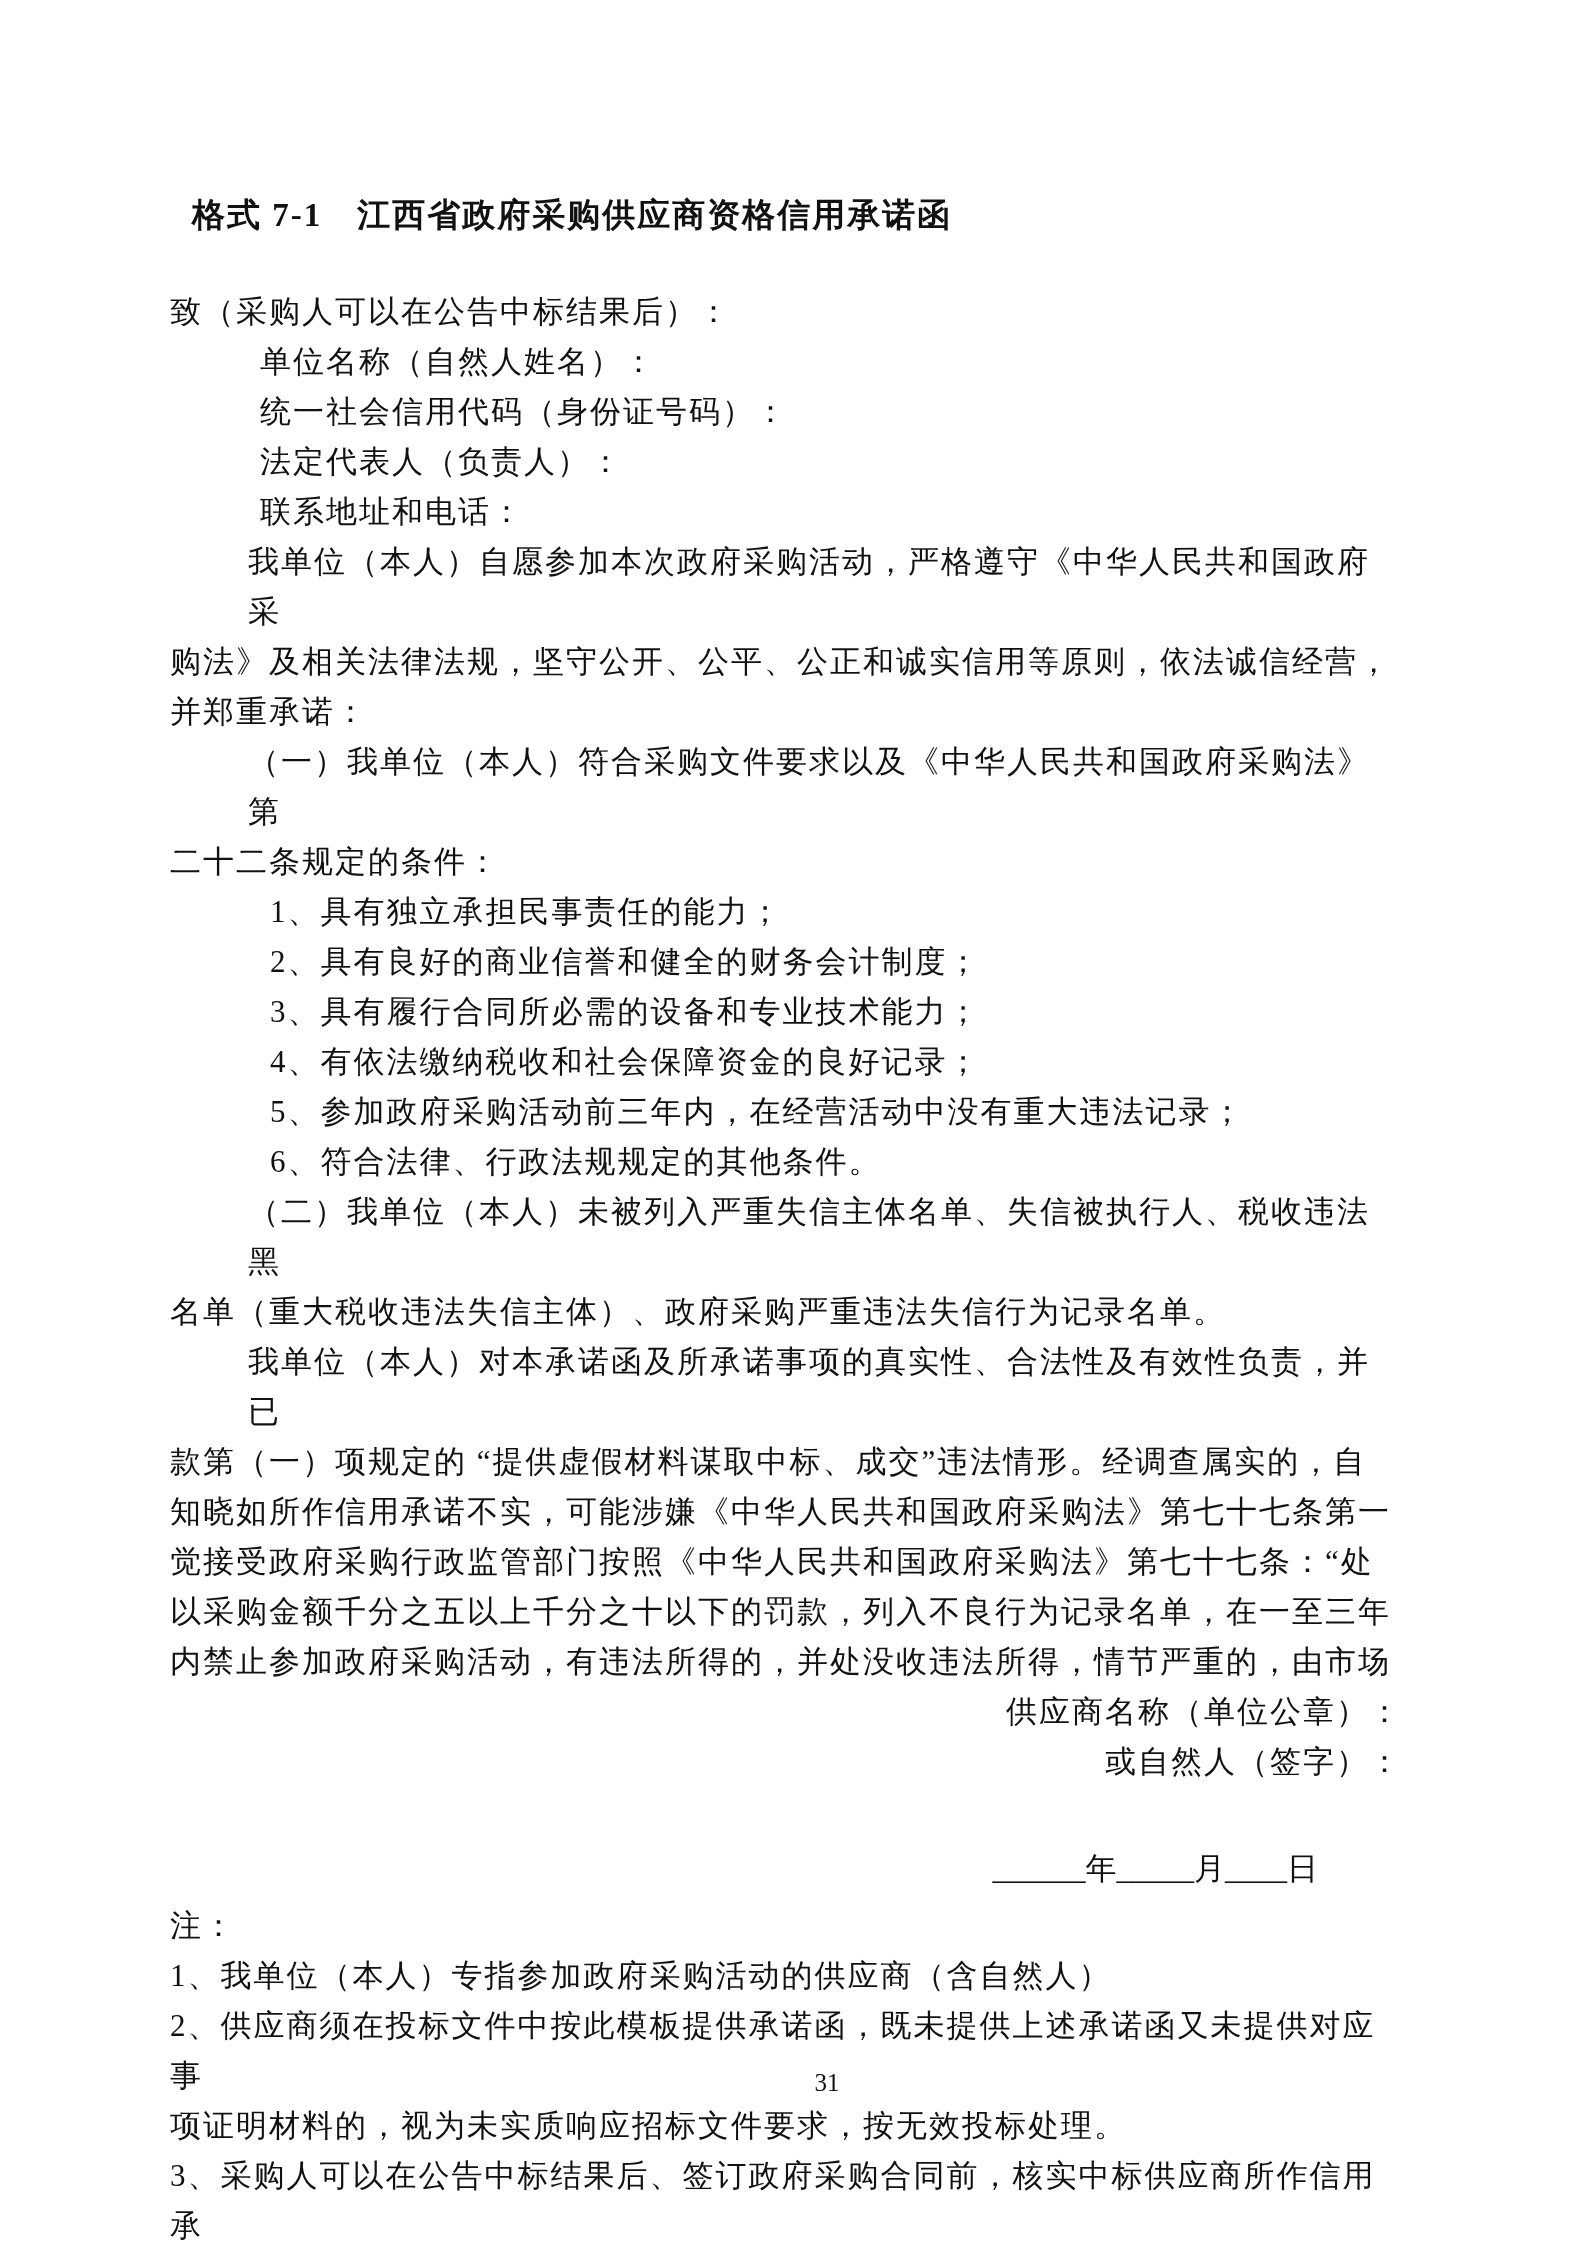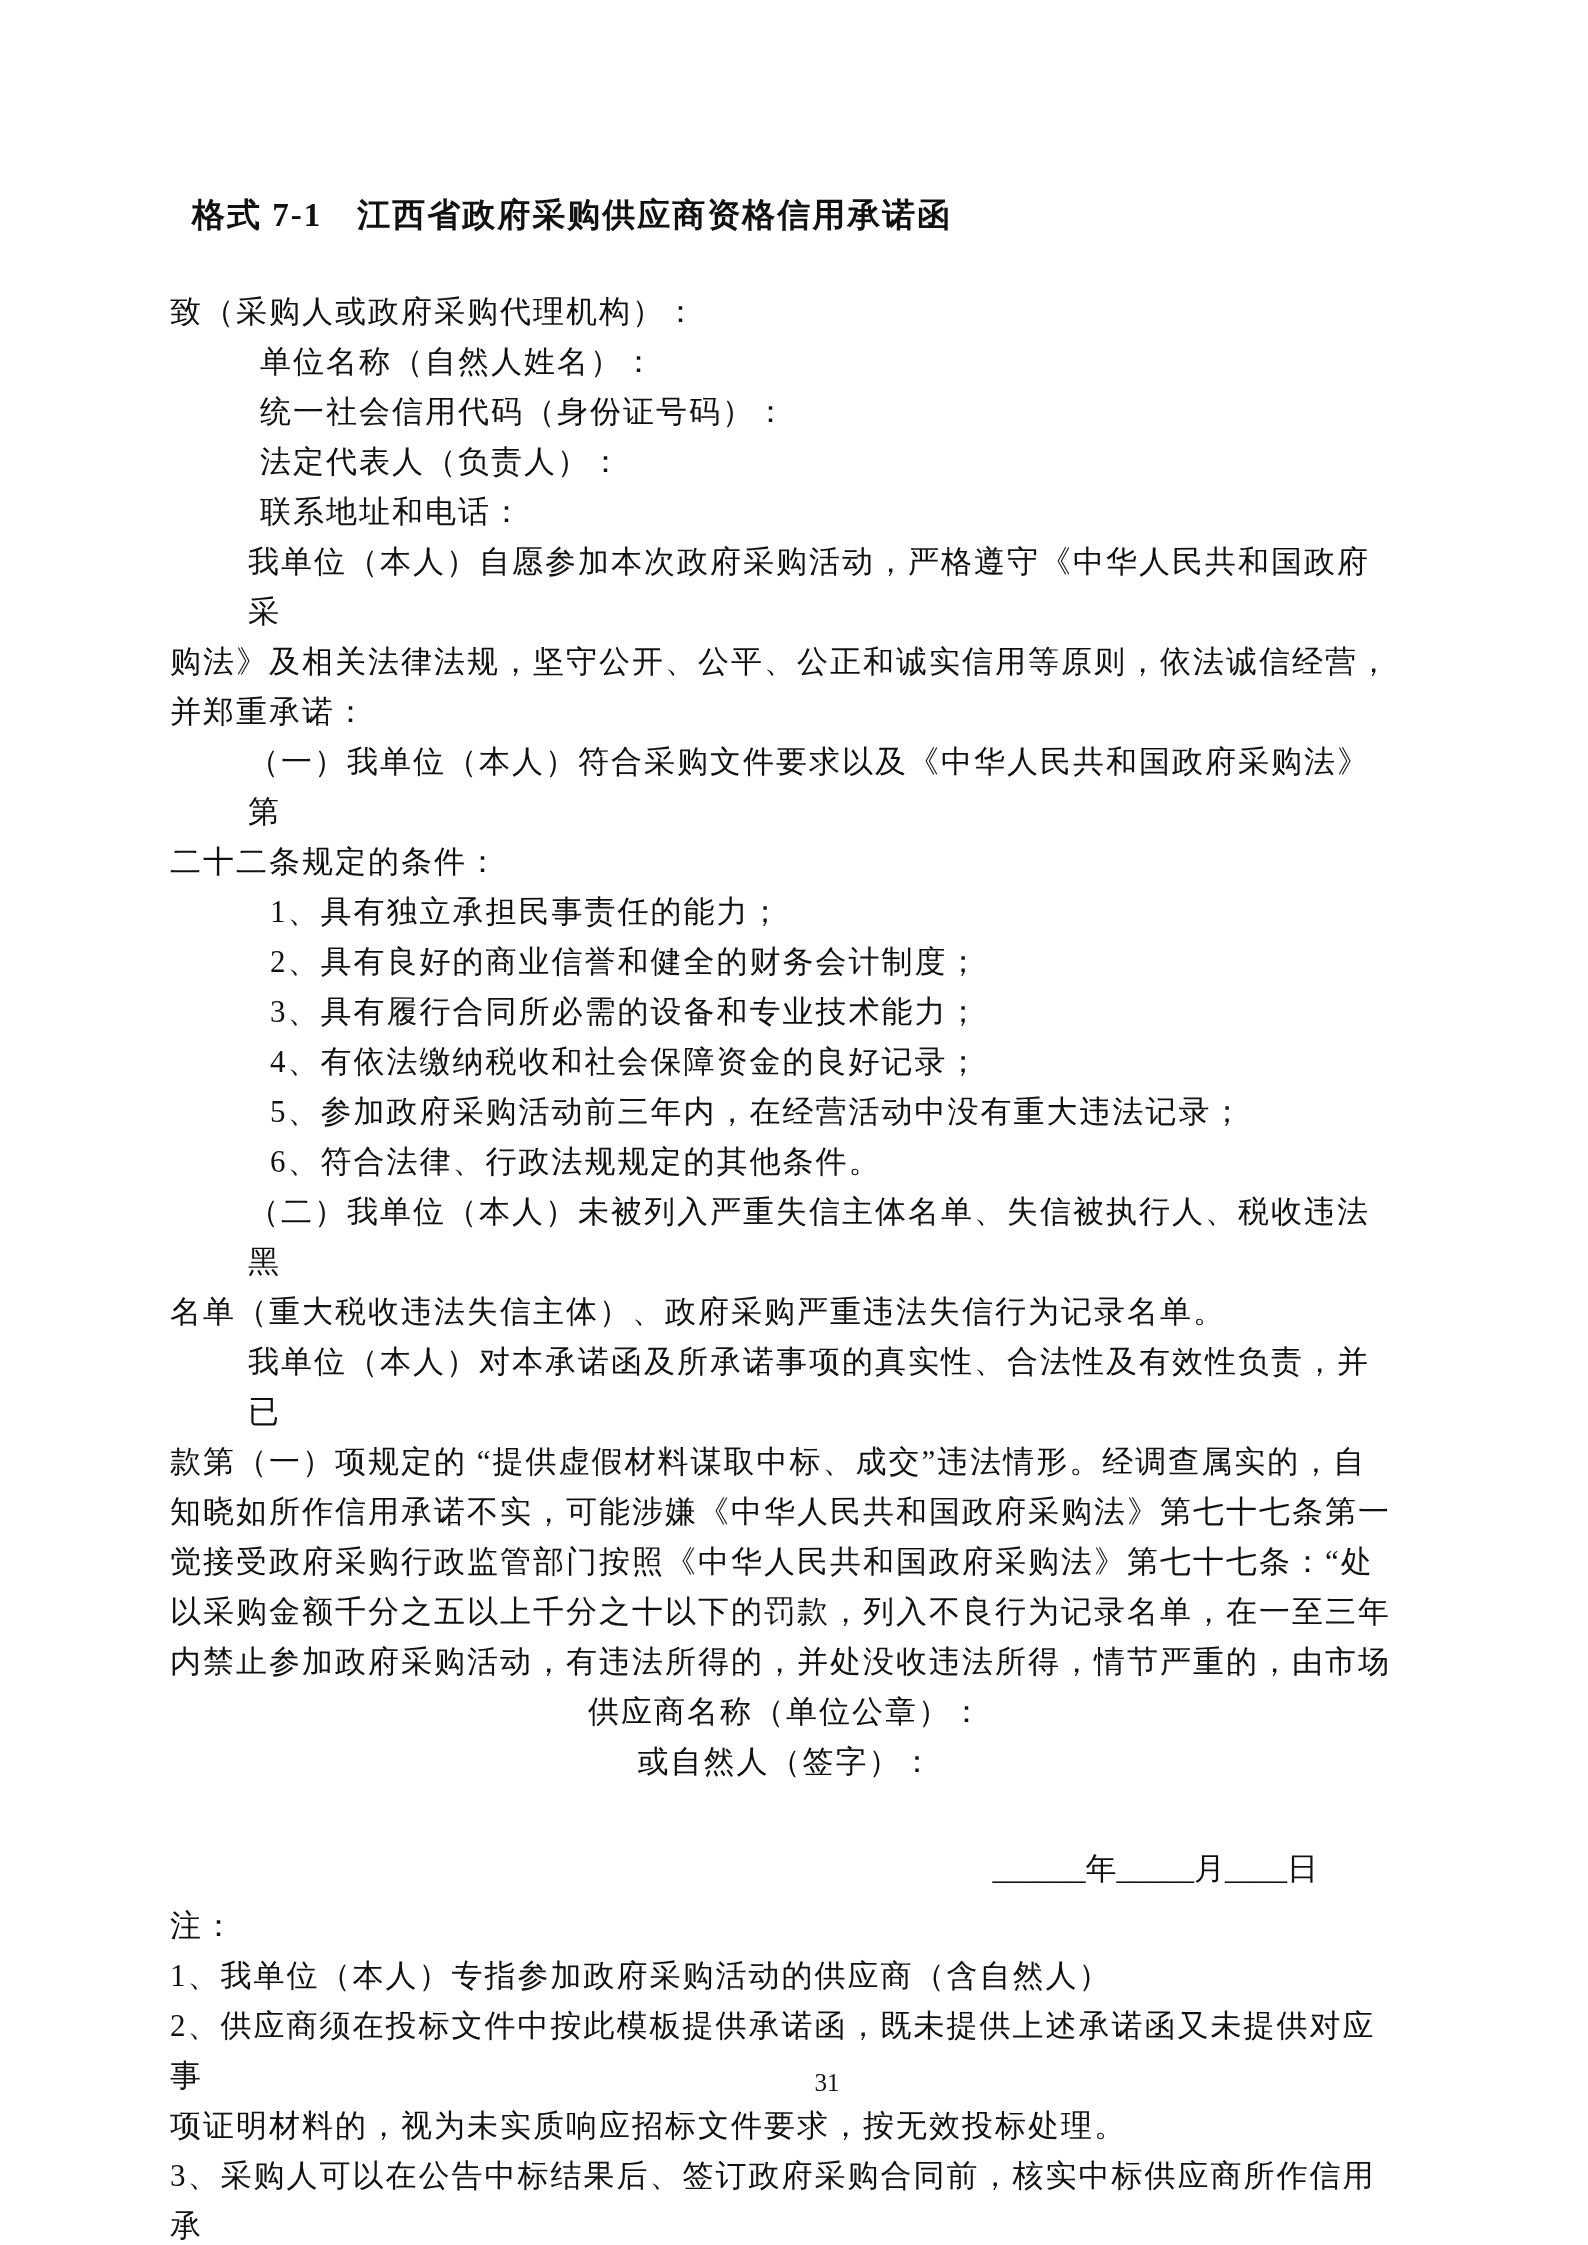--- a/index.html
+++ b/index.html
@@ -34,21 +34,21 @@
   .line {
     font-size: 31px;
     line-height: 50px;
     letter-spacing: 2px;
     white-space: pre-wrap;
     min-height: 50px;
   }
   .line.field  { margin-left: 90px; }
   .line.para   { margin-left: 78px; }
   .line.list   { margin-left: 100px; }
-  .line.center { text-align: center; margin-left: 0; }
+  .line.center { text-align: right; margin-left: 0; }
   .line.date {
     text-align: right;
     padding-right: 84px;
     letter-spacing: 0;
     margin-top: 57px;
   }
   .line.note-head { margin-top: 7px; }
   .page-number {
     position: absolute;
     top: 2062px;
@@ -60,21 +60,21 @@
     padding-left: 33px;
   }
 </style>
 </head>
 <body>
 
 <div class="page">
   <div class="content">
     <div class="doc-title">格式 7-1　江西省政府采购供应商资格信用承诺函</div>
     <div>
-        <div class="line">致（采购人或政府采购代理机构）：</div>
+        <div class="line">致（采购人可以在公告中标结果后）：</div>
         <div class="line field">单位名称（自然人姓名）：</div>
         <div class="line field">统一社会信用代码（身份证号码）：</div>
         <div class="line field">法定代表人（负责人）：</div>
         <div class="line field">联系地址和电话：</div>
         <div class="line para">我单位（本人）自愿参加本次政府采购活动，严格遵守《中华人民共和国政府采</div>
         <div class="line">购法》及相关法律法规，坚守公开、公平、公正和诚实信用等原则，依法诚信经营，</div>
         <div class="line">并郑重承诺：</div>
         <div class="line para">（一）我单位（本人）符合采购文件要求以及《中华人民共和国政府采购法》第</div>
         <div class="line">二十二条规定的条件：</div>
         <div class="line list">1、具有独立承担民事责任的能力；</div>

